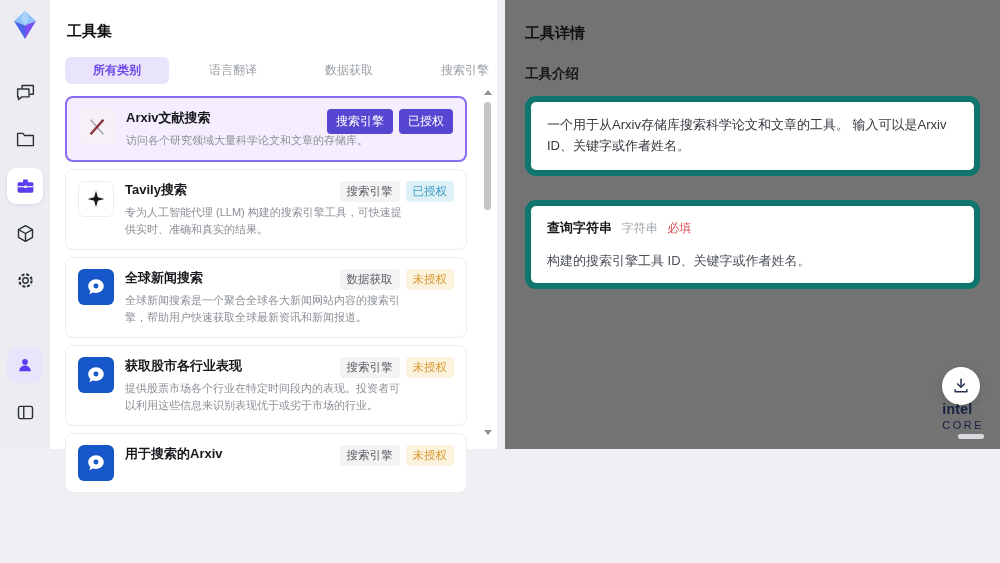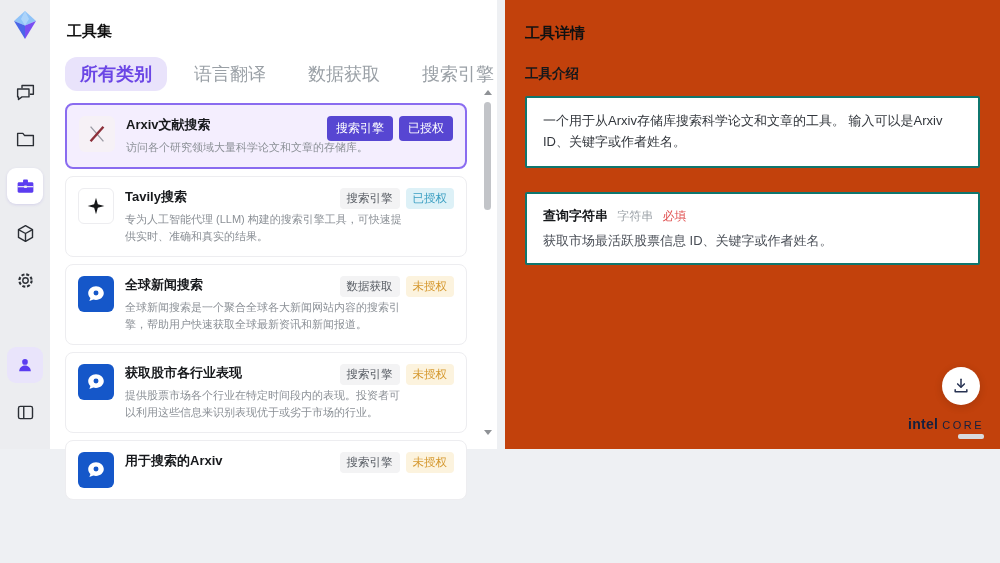--- a/index.html
+++ b/index.html
@@ -13,21 +13,21 @@
   .rail-icon { width:36px; height:36px; border-radius:9px; display:flex; align-items:center; justify-content:center; margin-bottom:11px; color:#2b2f35; cursor:pointer; }
   .rail-icon.active { background:#ffffff; box-shadow:0 1px 3px rgba(80,60,200,.15); }
   .rail-icon.user-tint { background:#e9e4fb; }
   .rail-bottom { margin-top:auto; margin-bottom:8px; display:flex; flex-direction:column; align-items:center; }
   .rail svg { display:block; }
 
   
   .list-panel { width:447px; background:#ffffff; padding:14px 18px 0 15px; position:relative; flex:none; }
   .list-title { font-size:15px; font-weight:bold; color:#111; margin:8px 0 16px 2px; }
   .tabs { display:flex; gap:12px; margin-bottom:12px; align-items:center; }
-  .tab { font-size:18px; color:#9aa0a6; padding:5px 15px; border-radius:12px; cursor:pointer; white-space:nowrap; }
+  .tab { font-size:12px; color:#9aa0a6; padding:5px 28px; border-radius:6px; cursor:pointer; white-space:nowrap; }
   .tab.active { background:#e9e3fb; color:#6b46e5; font-weight:bold; }
 
   .tool-list { padding-right:12px; }
   .card { position:relative; background:#fff; border:1px solid #ededf0; border-radius:8px; padding:11px 12px; margin-bottom:7px; display:flex; gap:11px; align-items:flex-start; cursor:pointer; }
   .card.selected { background:#f4eefe; border:2px solid #8a6cf0;justify-content:center; }
   .tool-icon { width:36px; height:36px; border-radius:6px; flex:none; display:flex; align-items:center; justify-content:center; }
   .tool-icon.arxiv { background:#f6f1f6; }
   .tool-icon.tavily { background:#ffffff; border:1px solid #ededf0; }
   .tool-icon.bluebubble { background:#1557c9; }
   .card-body { flex:1; min-width:0; }
@@ -42,34 +42,34 @@
 
   
   .vscroll { position:absolute; top:90px; bottom:14px; right:5px; width:9px; }
   .vscroll .arrow-up, .vscroll .arrow-down { position:absolute; left:50%; transform:translateX(-50%); width:0; height:0; border-left:4px solid transparent; border-right:4px solid transparent; }
   .arrow-up { top:0; border-bottom:5px solid #8f9296; }
   .arrow-down { bottom:0; border-top:5px solid #8f9296; }
   .vthumb { position:absolute; top:12px; left:1px; width:7px; height:108px; background:#c2c4c8; border-radius:4px; }
 
   
   .divider { width:8px; background:#eef0f3; flex:none; }
-  .detail-panel { flex:1; background:#c2410c; padding:16px 20px; position:relative; }
+  .detail-panel { flex:1; background:#737373; padding:16px 20px; position:relative; }
   .detail-title { font-size:15px; font-weight:bold; color:#111; margin:8px 0 22px; }
   .section-h { font-size:13.5px; font-weight:bold; color:#16181b; margin-bottom:13px; }
-  .info-box { background:#fff; border:2px solid #0f766e; border-radius:2px; padding:13px 16px; margin-bottom:24px; }
+  .info-box { background:#fff; border:6px solid #0f766e; border-radius:11px; padding:13px 16px; margin-bottom:24px; }
   .intro-text { font-size:13px; color:#33373d; line-height:1.6; }
-  .param-row { font-size:13px; margin-bottom:7px;font-family:Liberation Serif, serif; }
+  .param-row { font-size:13px; margin-bottom:15px; }
   .param-name { font-weight:bold; color:#16181b; }
   .param-type { font-size:12px; color:#9aa0a6; margin-left:6px; }
   .param-req { font-size:12px; color:#e05252; margin-left:6px; }
   .param-desc { font-size:13px; color:#4a4f57; }
 
   .fab { position:absolute; right:20px; bottom:44px; width:38px; height:38px; border-radius:50%; background:#fff; box-shadow:0 2px 8px rgba(0,0,0,.14); display:flex; align-items:center; justify-content:center; cursor:pointer; }
   .intel { position:absolute; right:16px; bottom:10px; color:#14203f; text-align:right; line-height:1; }
-  .intel .row { display:flex; align-items:baseline; gap:4px; justify-content:flex-end; }
+  .intel .row { display:flex; align-items:baseline; gap:4px; justify-content:flex-end;flex-direction:column; }
   .intel-word { font-size:14px; font-weight:bold; letter-spacing:.3px; }
   .core-word { font-size:11px; letter-spacing:2.5px; text-transform:uppercase; font-weight:400; }
   .intel-sub { margin-top:3px; margin-left:auto; width:26px; height:5px; background:#d9dade; border-radius:2px; }
 </style>
 </head>
 <body>
 
 <div class="app">
 
   <div class="rail">
@@ -242,21 +242,21 @@
     <div class="info-box">
       <div class="intro-text">一个用于从Arxiv存储库搜索科学论文和文章的工具。 输入可以是Arxiv ID、关键字或作者姓名。</div>
     </div>
 
     <div class="info-box">
       <div class="param-row">
         <span class="param-name">查询字符串</span>
         <span class="param-type">字符串</span>
         <span class="param-req">必填</span>
       </div>
-      <div class="param-desc">获取市场最活跃股票信息 ID、关键字或作者姓名。</div>
+      <div class="param-desc">构建的搜索引擎工具 ID、关键字或作者姓名。</div>
     </div>
 
     <div class="fab">
       <svg width="20" height="20" viewBox="0 0 24 24" fill="none" stroke="#273252" stroke-width="1.8" stroke-linecap="round" stroke-linejoin="round">
         <path d="M12 4v9"></path>
         <path d="M8 9.5l4 4 4-4"></path>
         <path d="M5 16.5V19h14v-2.5"></path>
       </svg>
     </div>
 

